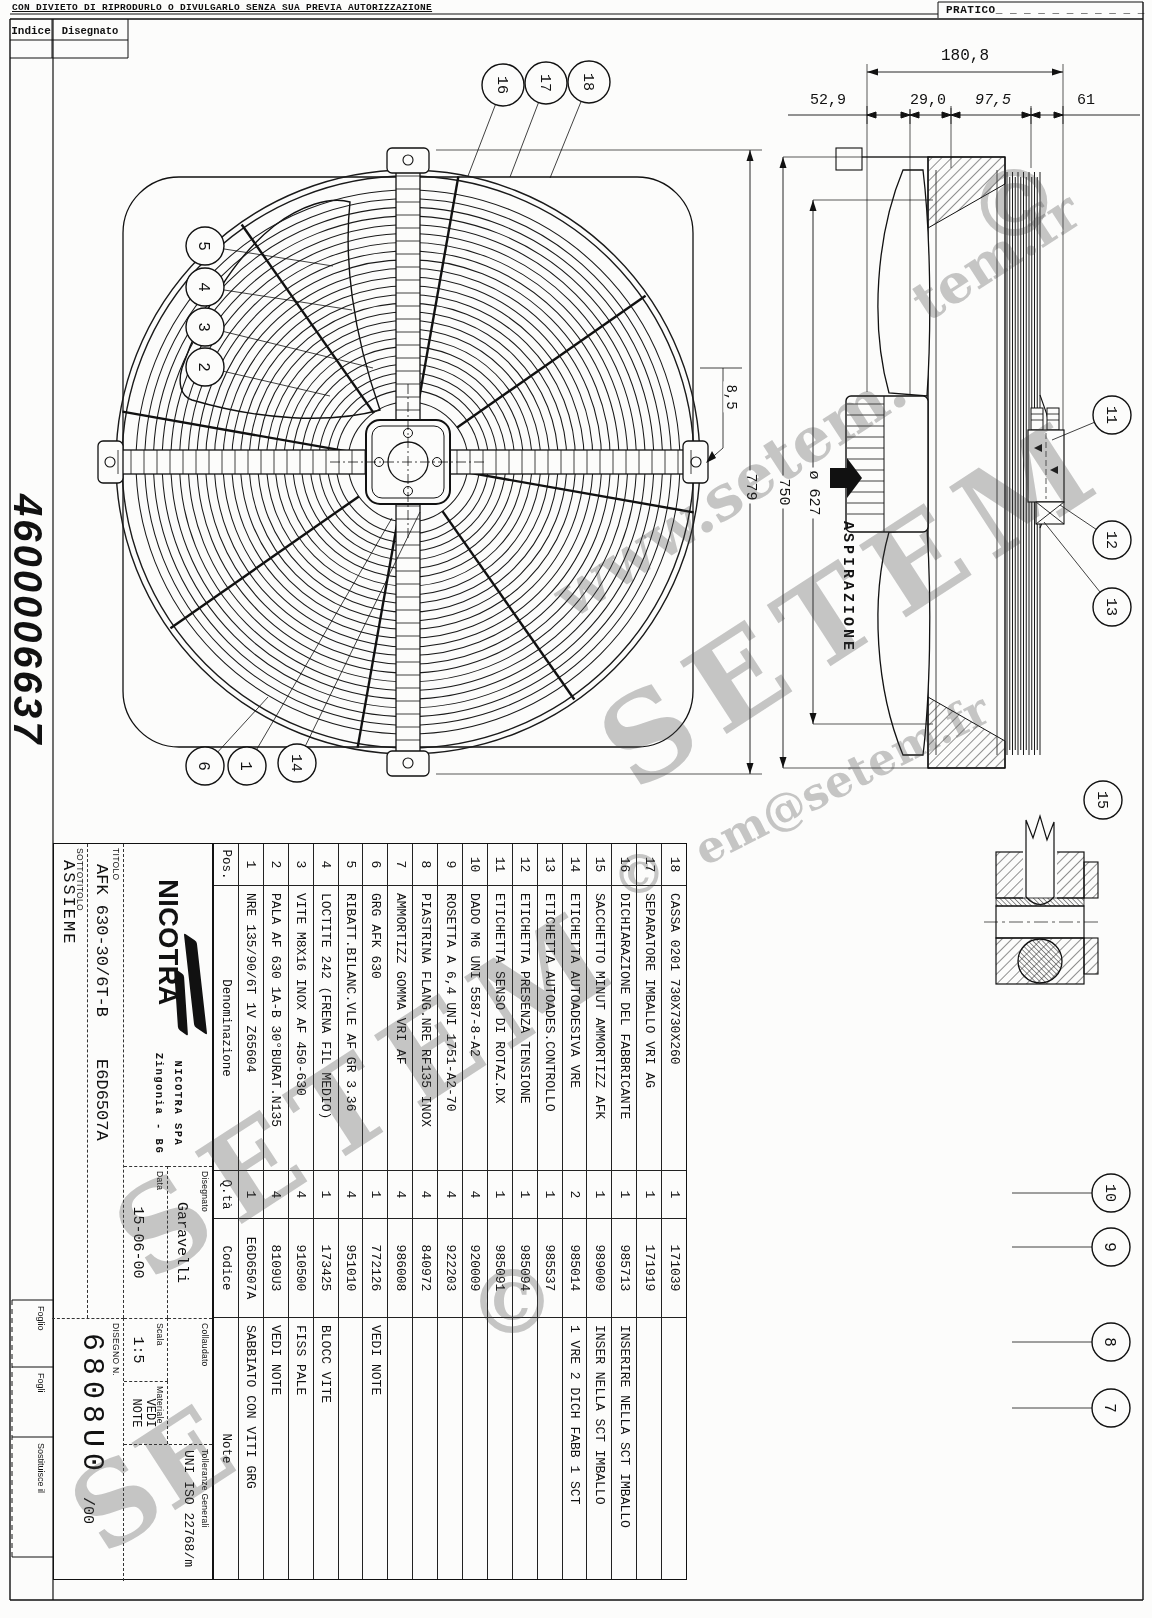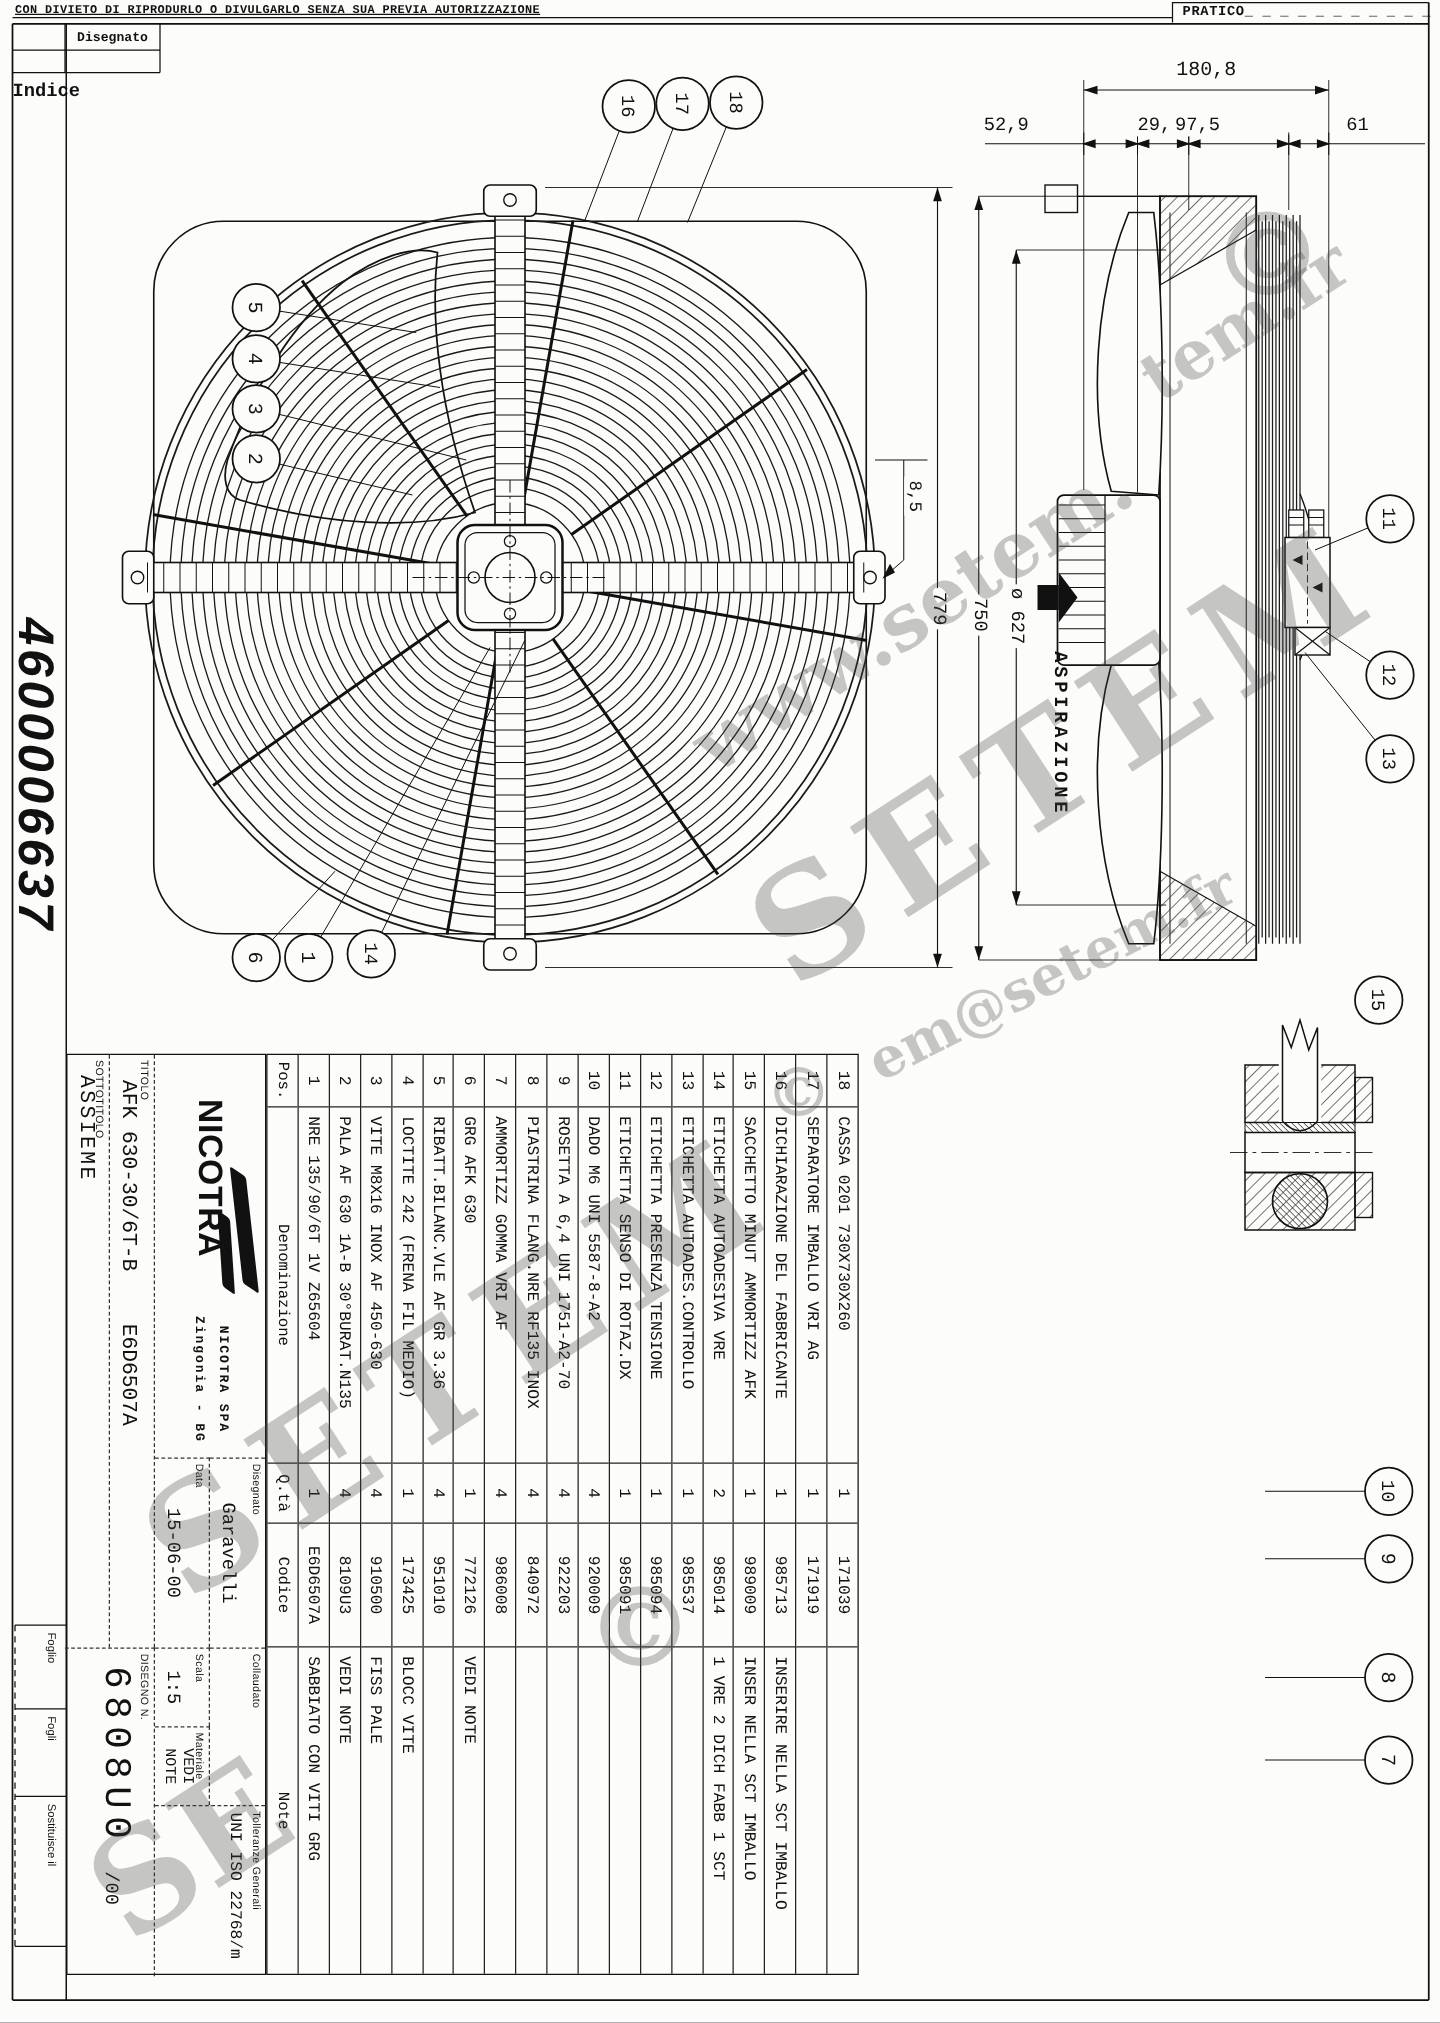--- a/index.html
+++ b/index.html
@@ -2,21 +2,21 @@
 <html><head>
 <meta charset="utf-8">
 <style>
   html,body{margin:0;padding:0;background:#777;}
   .sheet{position:relative;width:1152px;height:1618px;background:#fcfcfb;color:#111;
          font-family:"Liberation Mono",monospace;overflow:hidden;}
   svg#dwg{position:absolute;left:0;top:0;z-index:1;}
   .txt{position:absolute;white-space:pre;z-index:4;}
   #disclaimer{left:12px;top:2px;font-size:9.5px;font-weight:bold;letter-spacing:.3px;text-decoration:underline;}
   #pratico{left:946px;top:4px;font-size:11px;font-weight:bold;letter-spacing:.5px;}
-  #indice{left:10px;top:25px;width:42px;text-align:center;font-size:15px;font-weight:bold;margin-top:40px;}
+  #indice{left:10px;top:25px;width:42px;text-align:center;font-size:11px;font-weight:bold;}
   #modifiche{left:52px;top:25px;width:76px;text-align:center;font-size:10.5px;font-weight:bold;}
   #big-num{left:50px;top:494px;transform-origin:0 0;transform:rotate(90deg);
            font-family:"Liberation Sans",sans-serif;font-weight:900;font-style:italic;
            font-size:40px;letter-spacing:3px;}
   #aspirazione{left:856px;top:521px;transform-origin:0 0;transform:rotate(90deg);
                font-size:15px;font-weight:bold;letter-spacing:3px;}
   .vlabel{position:absolute;transform-origin:0 0;transform:rotate(90deg);
           font-size:9px;font-family:"Liberation Sans",sans-serif;z-index:4;white-space:nowrap;}
   #lbl-foglio{left:46px;top:1306px;}
   #lbl-fogli{left:46px;top:1373px;}
@@ -647,23 +647,23 @@
         <div class="tlabel">DISEGNO N.</div>
         <div class="dis-wrap">
           <span class="dis-big">6808U0</span>
           <span class="dis-rev">/00</span>
         </div>
       </div>
     </div>
   </div>
 
 <div class="dim" style="left: 965px; top: 56px; font-size: 16px;">180,8</div>
-    <div class="dim" style="left: 805px; top: 101px; font-size: 15px;">52,9</div>
+    <div class="dim" style="left: 828px; top: 101px; font-size: 15px;">52,9</div>
     <div class="dim" style="left: 928px; top: 101px; font-size: 15px;">29,0</div>
-    <div class="dim" style="left: 958px; top: 101px; font-size: 15px;">97,5</div>
+    <div class="dim" style="left: 993px; top: 101px; font-size: 15px; font-style: italic;">97,5</div>
     <div class="dim" style="left: 1086px; top: 101px; font-size: 15px;">61</div>
     <div class="dim r90" style="left: 750px; top: 487px; font-size: 15px;">779</div>
     <div class="dim r90" style="left: 783px; top: 492px; font-size: 15px;">750</div>
     <div class="dim r90" style="left: 813px; top: 493px; font-size: 15px;">ø 627</div>
     <div class="dim r90" style="left: 731px; top: 397px; font-size: 14px;">8,5</div>
     <div class="wm" style="left: 540px; top: 572px; font-size: 62px; transform: rotate(-33deg);">www.setem.</div>
     <div class="wm" style="left: 575px; top: 700px; font-size: 118px; letter-spacing: 18px; transform: rotate(-33deg);">SETEM</div>
     <div class="wm" style="left: 686px; top: 830px; font-size: 44px; transform: rotate(-27deg);">em@setem.fr</div>
     <div class="wm" style="left: 90px; top: 1190px; font-size: 118px; letter-spacing: 18px; transform: rotate(-33deg);">SETEM</div>
     <div class="wm" style="left: 48px; top: 1470px; font-size: 110px; transform: rotate(-33deg);">SE</div>

